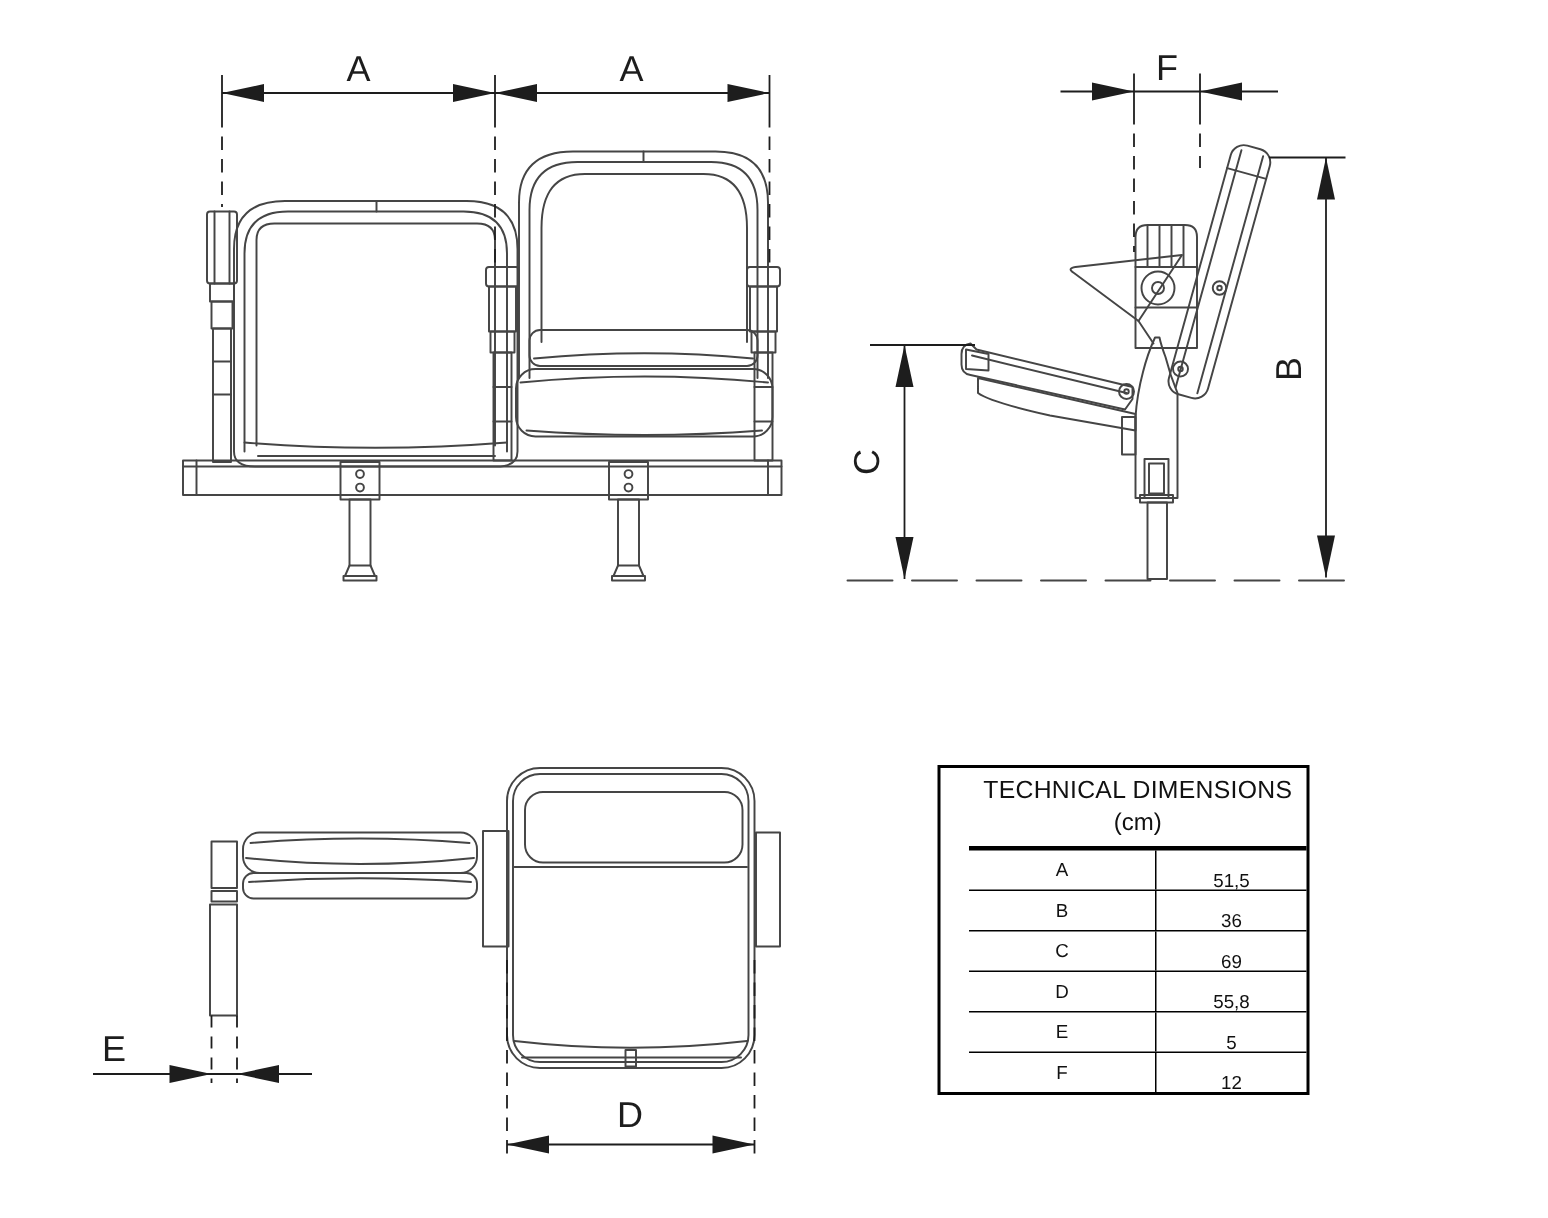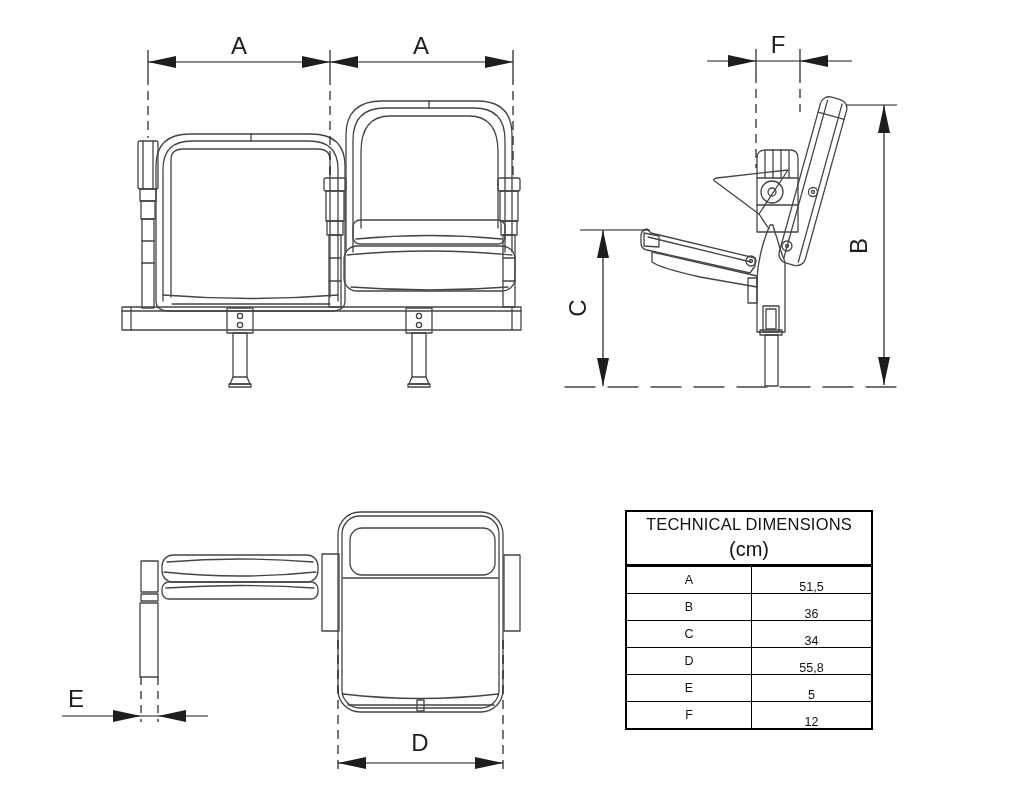--- a/index.html
+++ b/index.html
@@ -10,28 +10,29 @@
   svg text{
     font-family:"Liberation Sans", sans-serif;
     fill:#1d1d1d;
   }
   .dim-label{font-size:24px;}
   
   .dim-table{
     position:absolute;left:625px;top:510px;width:248px;
     border:2px solid #000;box-sizing:border-box;background:#fff;
     color:#111;
+    padding-left:19px;
   }
   .t-header{
     height:52px;border-bottom:2px solid #000;
     display:flex;flex-direction:column;align-items:center;justify-content:center;
     line-height:1.35;
   }
   .t-title{font-size:16.5px;letter-spacing:.2px;}
-  .t-sub{font-size:20px;}
+  .t-sub{font-size:16px;}
   .t-row{
     display:flex;height:27px;border-top:1.5px solid #000;box-sizing:border-box;
   }
   .t-row:first-of-type{border-top:none;}
   .t-cell{
     display:flex;align-items:center;justify-content:center;
     font-size:12.5px;box-sizing:border-box;
   }
   .t-label{width:125px;border-right:1.5px solid #000;}
   .t-value{flex:1;margin-top:14px;}
@@ -271,21 +272,21 @@
     <div class="t-row">
       <div class="t-cell t-label">A</div>
       <div class="t-cell t-value">51,5</div>
     </div>
     <div class="t-row">
       <div class="t-cell t-label">B</div>
       <div class="t-cell t-value">36</div>
     </div>
     <div class="t-row">
       <div class="t-cell t-label">C</div>
-      <div class="t-cell t-value">34</div>
+      <div class="t-cell t-value">69</div>
     </div>
     <div class="t-row">
       <div class="t-cell t-label">D</div>
       <div class="t-cell t-value">55,8</div>
     </div>
     <div class="t-row">
       <div class="t-cell t-label">E</div>
       <div class="t-cell t-value">5</div>
     </div>
     <div class="t-row">

